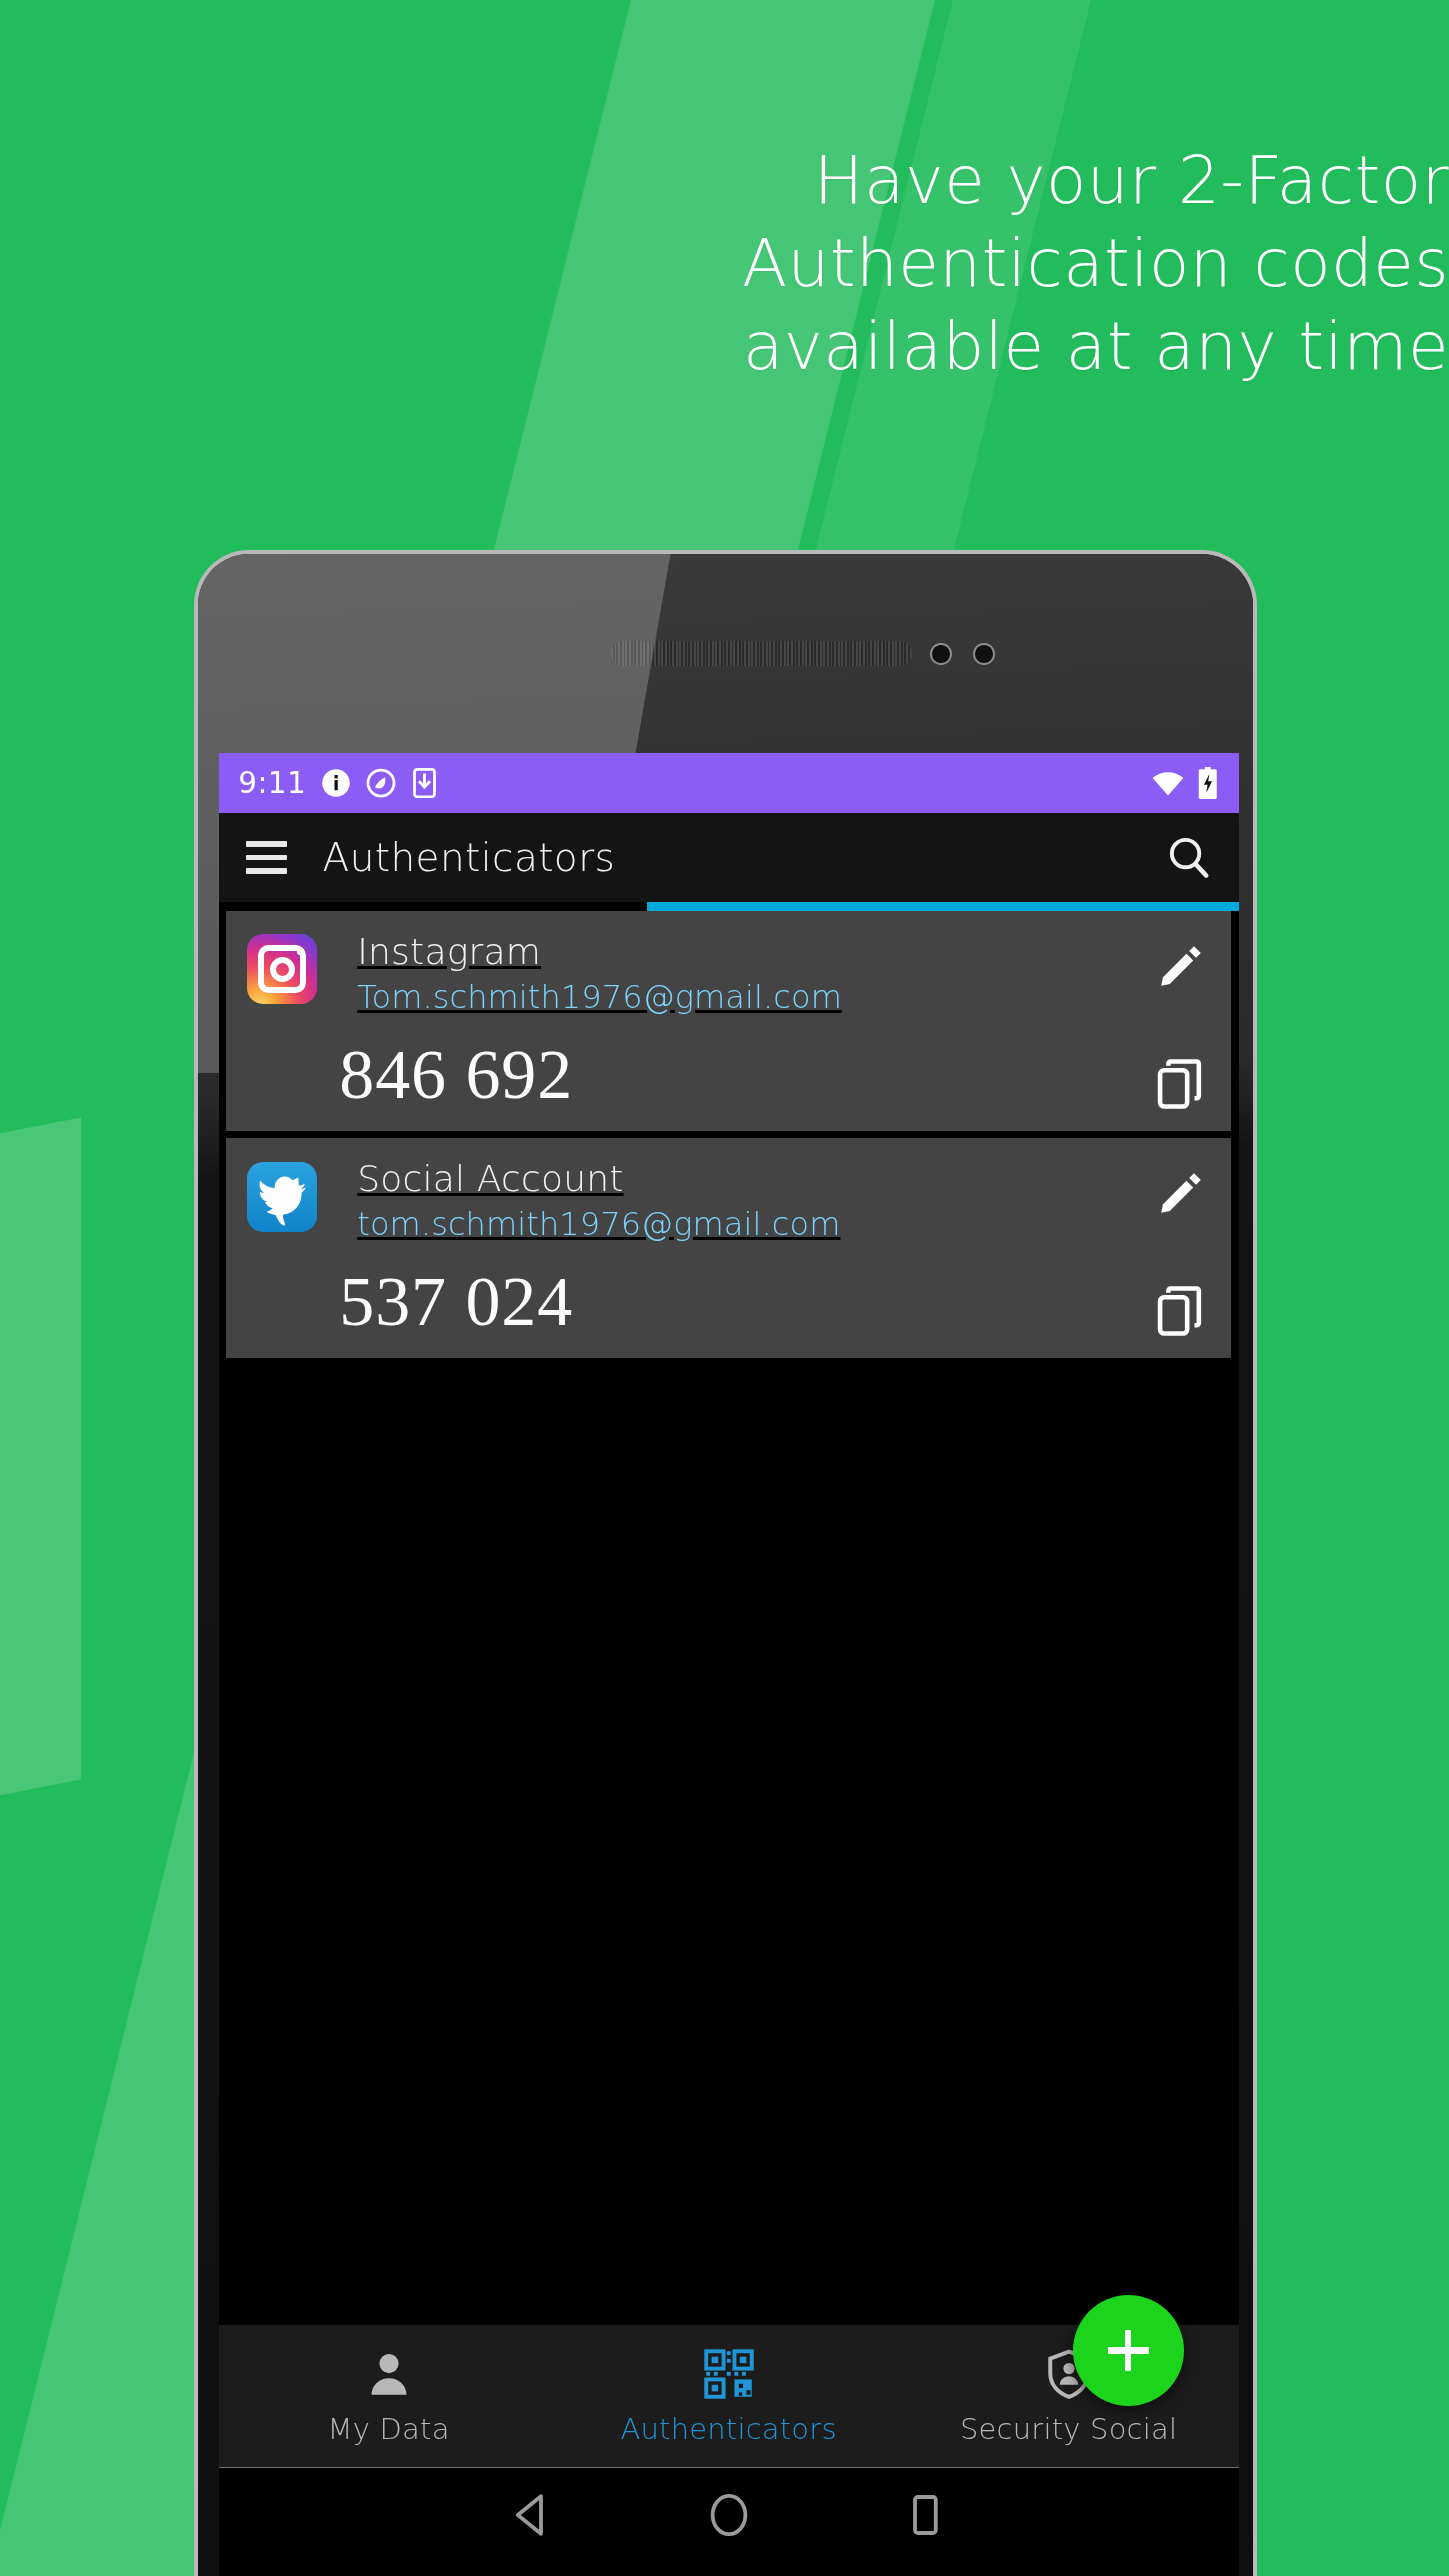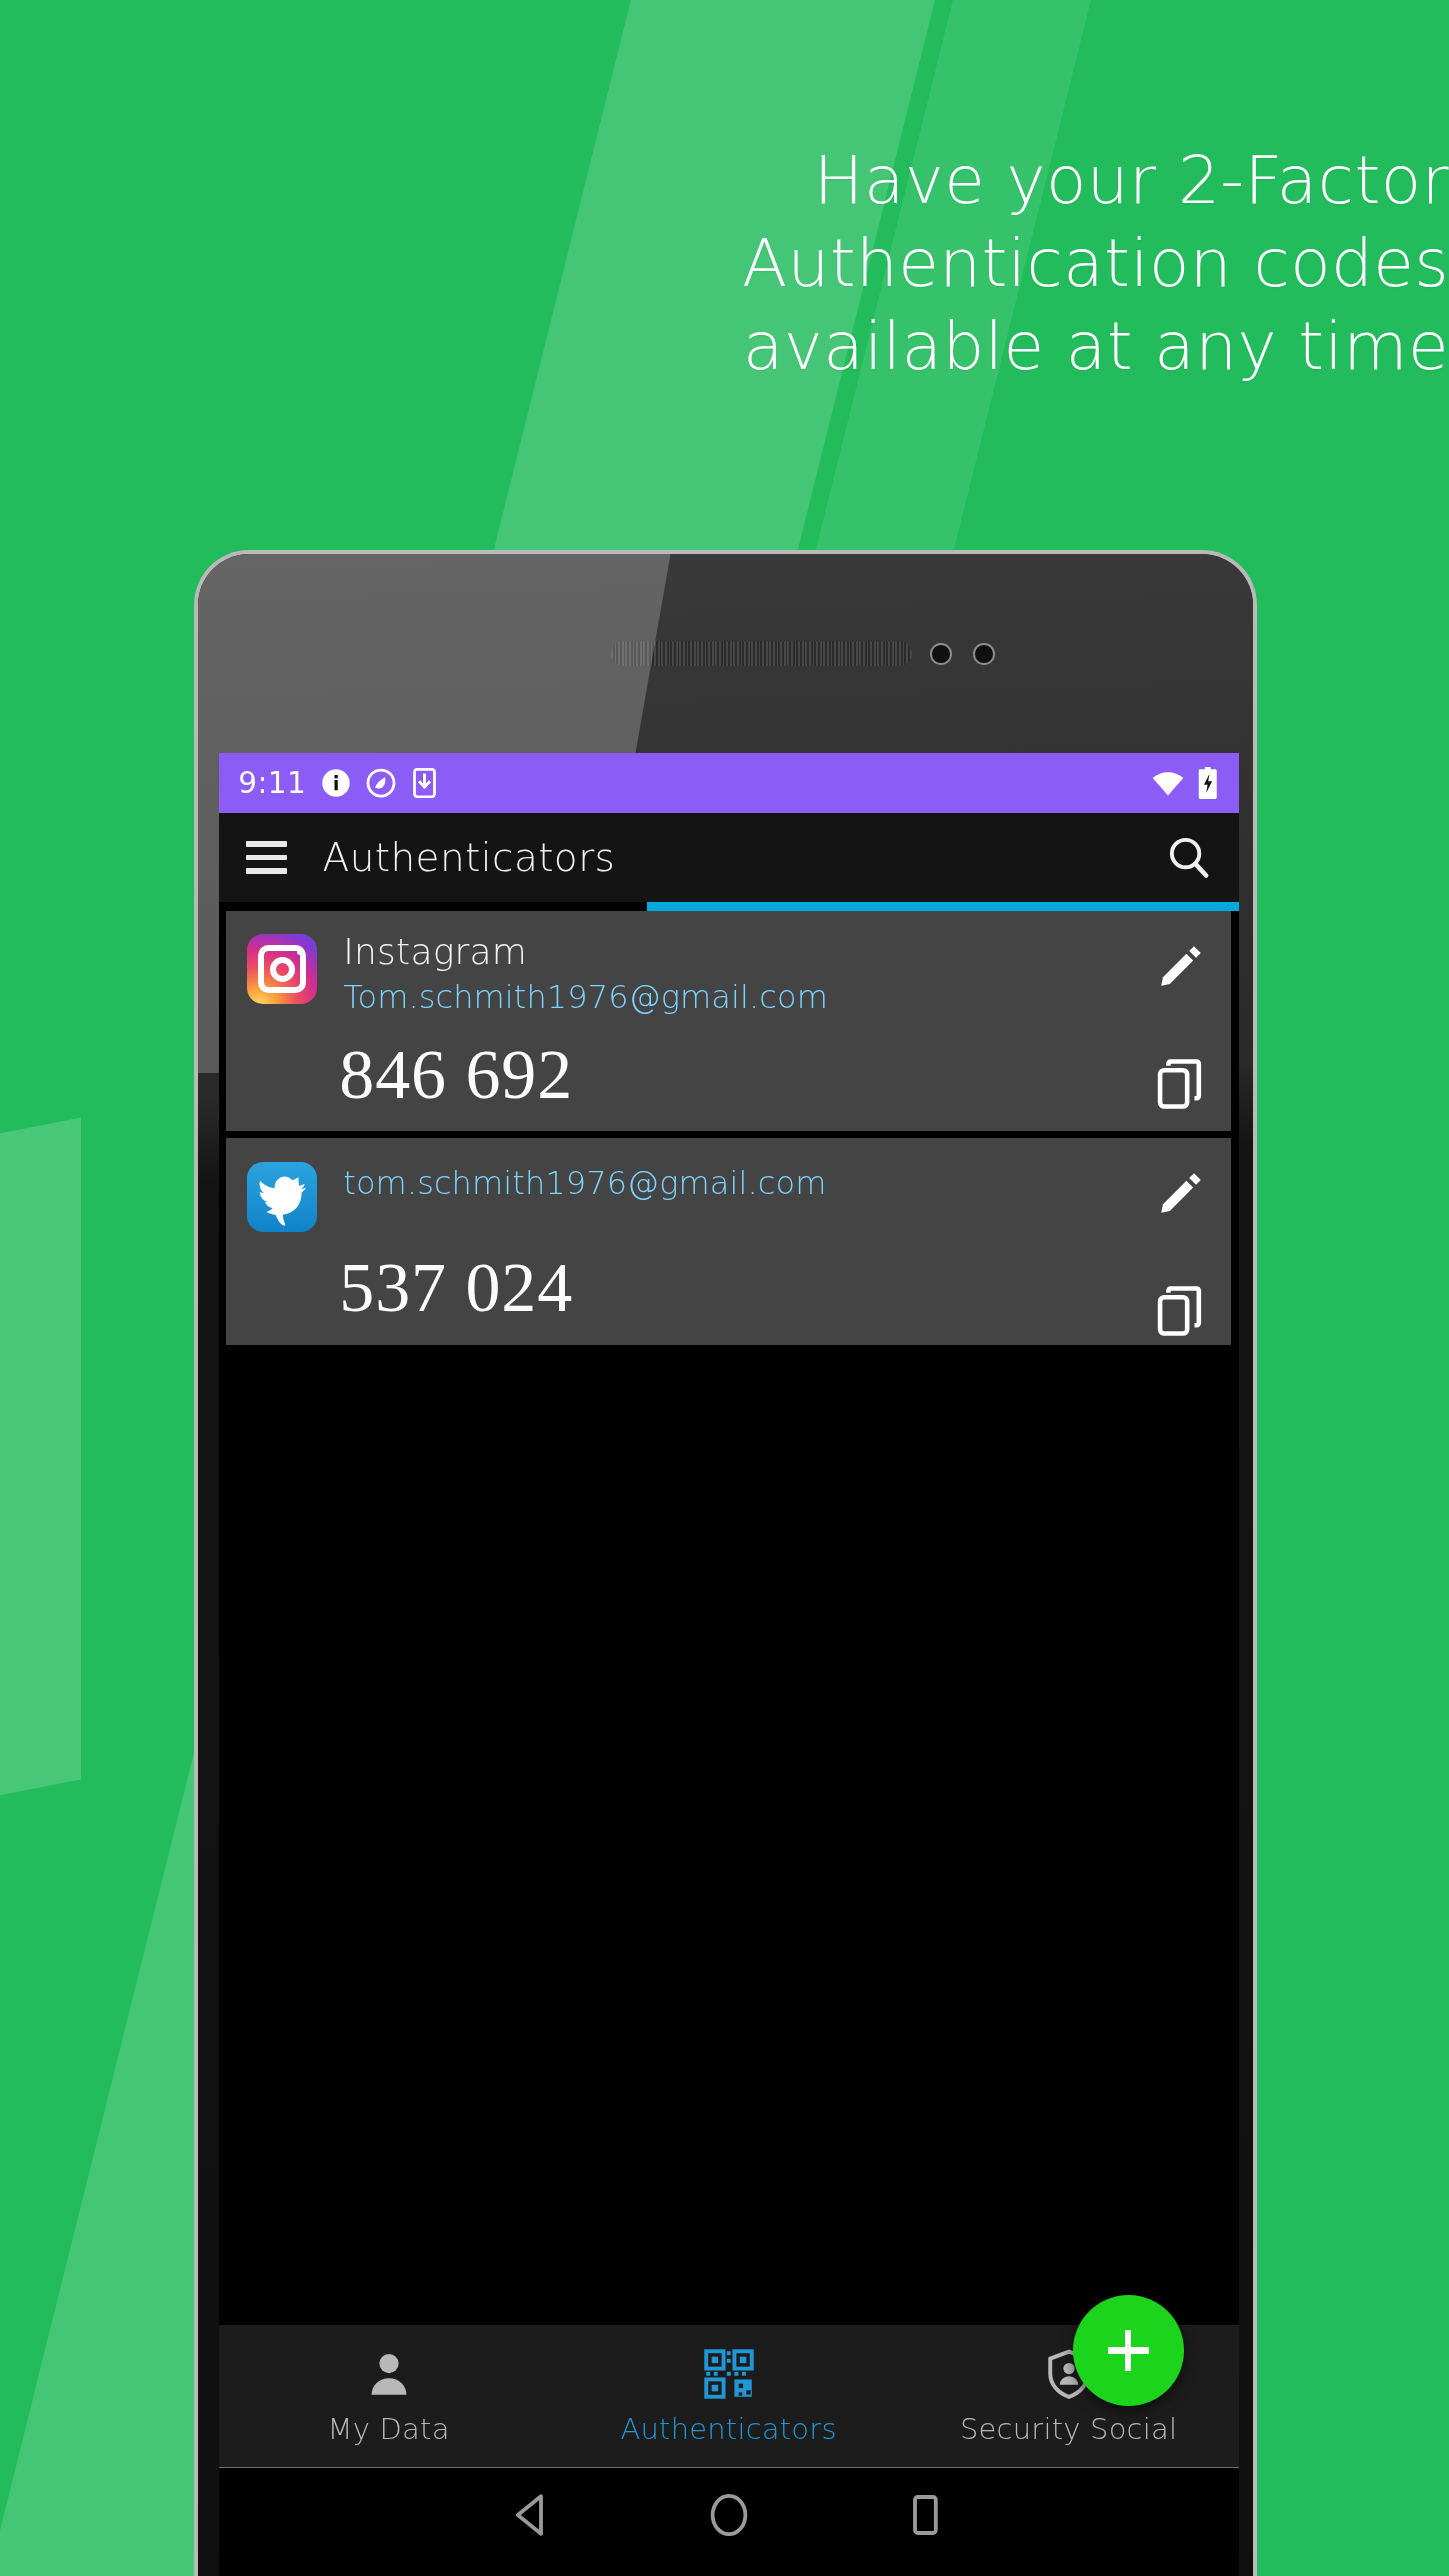--- a/index.html
+++ b/index.html
@@ -149,21 +149,21 @@
     padding:19.7px 21.5px 21.5px 21.5px;
     position:relative;
   }
   .card-top { display:flex; align-items:flex-start; }
   .app-icon {
     width:70px; height:70px; border-radius:16px;
     flex:0 0 70px;
     position:relative; overflow:hidden;
     margin-top:3.6px;
   }
-  .card-text { margin-left:26px; flex:1; min-width:0; }
+  .card-text { margin-left:40px; flex:1; min-width:0;text-decoration:underline; }
   .card-title {
     color:#f2f2f2; font-size:36px; font-weight:300;
     line-height:1.14; letter-spacing:0.2px;
   }
   .card-email {
     color:#7dd3fc; font-size:32px; font-weight:300;
     line-height:1.28; margin-top:5.4px; letter-spacing:0.1px;
   }
   .card-code {
     color:#fbfbfb; font-size:70px; font-weight:300;
@@ -357,20 +357,21 @@
 
       <div class="auth-card">
         <div class="card-top">
           <div class="app-icon">
             <div class="bird-bg"></div>
             <svg width="70" height="70" viewBox="0 0 24 24" style="position:absolute;inset:0">
               <path d="M17.6 5.2c-0.7 0.5-1.4 0.8-2.2 1-0.6-0.8-1.6-1.3-2.7-1.2-2 0.2-3.4 2-3.2 4-1.9-0.2-3.6-1.1-5-2.6-0.1 0.4-0.2 0.8-0.2 1.2 0 1.2 0.6 2.3 1.5 3-0.5 0-1-0.1-1.4-0.4v0.05c0 1.7 1.2 3.1 2.7 3.4-0.3 0.1-0.6 0.1-0.9 0.1 0.3 1 1.3 1.9 2.6 2.1-0.5 0.4-1.2 0.9-2.1 1.3 1 0.5 2 0.8 3.1 1 1.3 3 2.4 3.6 3 3.6 0.3 0 0.4-0.3 0.2-0.7-0.4-0.9-0.7-2-0.7-3 4.2-0.5 6.4-3.8 6.4-7.1v-0.4c0.6-0.5 1.2-1.1 1.6-1.8-0.6 0.3-1.2 0.5-1.8 0.5 0.6-0.4 1.1-1 1.3-1.8-0.6 0.4-1.3 0.6-2 0.7z" fill="#fff"></path>
             </svg>
           </div>
           <div class="card-text">
+            <div class="card-title">Social Account</div>
             <div class="card-email">tom.schmith1976@gmail.com</div>
           </div>
         </div>
         <div class="card-code">537 024</div>
         <div class="edit-btn">
           <svg width="48" height="48" viewBox="0 0 24 24">
               <path d="M3.5 17.1 15.2 5.4l3.4 3.4L6.9 20.5 2.6 21.4z" fill="#fff"></path>
               <path d="M16.6 4 19 1.6l3.4 3.4L20 7.4z" fill="#fff"></path>
             </svg>
         </div>

